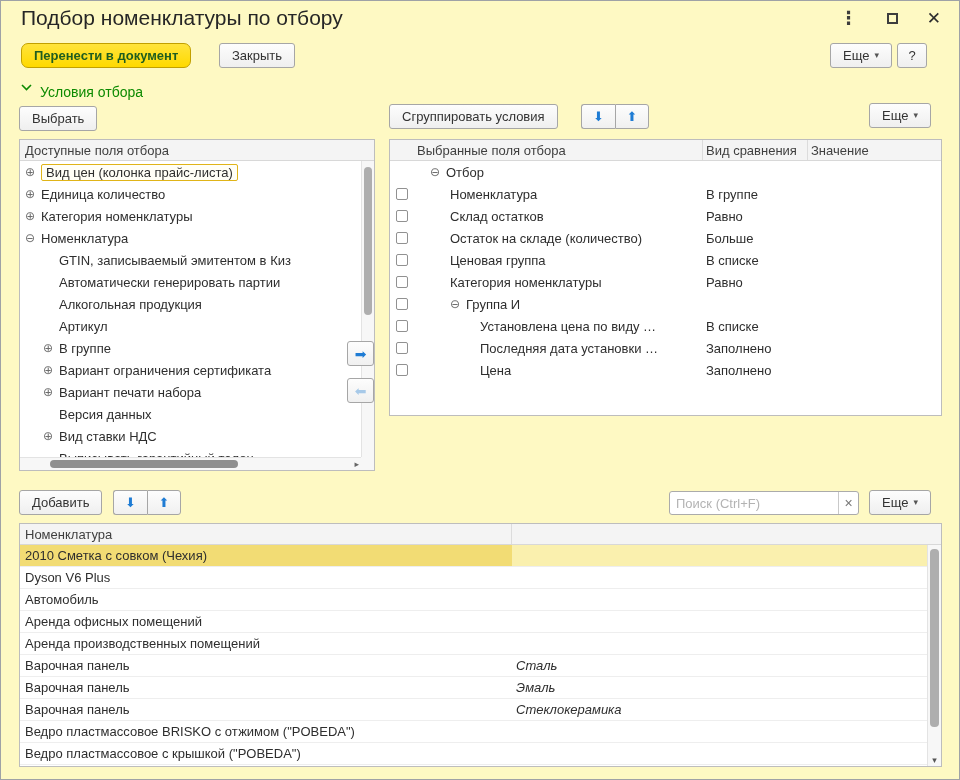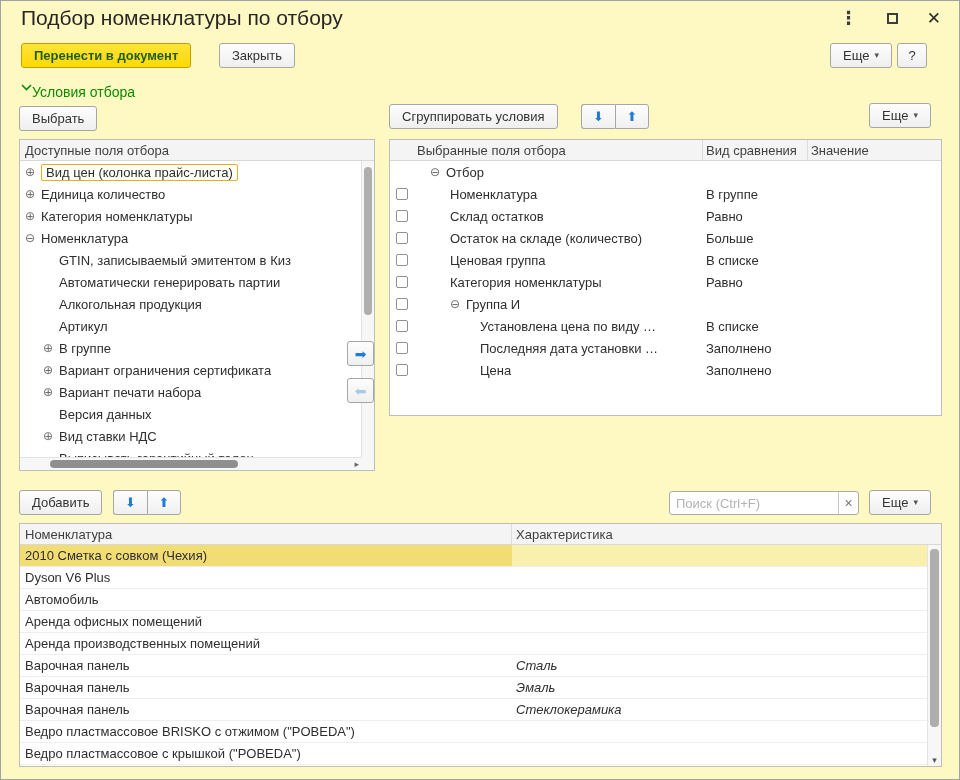--- a/index.html
+++ b/index.html
@@ -25,21 +25,21 @@
   }
 
   
   .title { position:absolute; left:20px; top:5px; font-size:21px; font-weight:500; color:#262626; }
   .win-controls { position:absolute; top:8px; right:18px; display:flex; align-items:center; gap:29px; }
   .menu-dots { font-size:18px; font-weight:bold; color:#3d3d3d; line-height:1; }
   .max-box { width:11px; height:11px; border:2px solid #3d3d3d; display:inline-block; }
   .close-x { font-size:17px; color:#2d2d2d; line-height:1; }
 
   
-  .section-link { position:absolute; left:20px; top:83px; display:flex; align-items:flex-start; 
+  .section-link { position:absolute; left:20px; top:83px; display:flex; align-items:flex-start; gap:8px;
     color:#0c8a00; font-size:14px; }
 
   
   .panel { position:absolute; border:1px solid #bdbdbd; background:#fff; overflow:hidden; }
   .panel-header { height:21px; background:#f4f4f4; border-bottom:1px solid #d8d8d8;
     display:flex; align-items:center; color:#3f3f3f; }
 
   
   .tree-body { position:absolute; top:21px; left:0; right:13px; bottom:13px; overflow:hidden; }
   .trow { display:flex; align-items:center; height:22px; padding-left:5px; white-space:nowrap; }
@@ -122,21 +122,21 @@
 
 <div class="window">
 
   <div class="title">Подбор номенклатуры по отбору</div>
   <div class="win-controls">
     <span class="menu-dots">⋮</span>
     <span class="max-box"></span>
     <span class="close-x">✕</span>
   </div>
 
-  <button class="btn btn-yellow" style="left:20px; top:42px;">
+  <button class="btn btn-yellow" style="left:20px; top:42px;border-radius:7px;">
     <span>Перенести в документ</span>
   </button>
   <button class="btn" style="left:218px; top:42px;">
     <span>Закрыть</span>
   </button>
   <button class="btn" style="left:829px; top:42px;">
     <span>Еще</span>
     <span class="caret">▾</span>
   </button>
   <button class="btn" style="left:896px; top:42px; width:30px; padding:0;">
@@ -392,21 +392,20 @@
     <span class="search-clear">×</span>
   </div>
   <button class="btn" style="left:868px; top:489px;">
     <span>Еще</span>
     <span class="caret">▾</span>
   </button>
 
   <div class="panel" style="left:18px; top:522px; width:923px; height:244px;">
     <div class="iheader">
       <span class="ih1">Номенклатура</span>
-      <span class="ih2">Характеристика</span>
     </div>
     <div class="irow sel">
       <span class="ic1">2010 Сметка с совком (Чехия)</span>
       <span class="ic2"></span>
     </div>
     <div class="irow">
       <span class="ic1">Dyson V6 Plus</span>
       <span class="ic2"></span>
     </div>
     <div class="irow">

